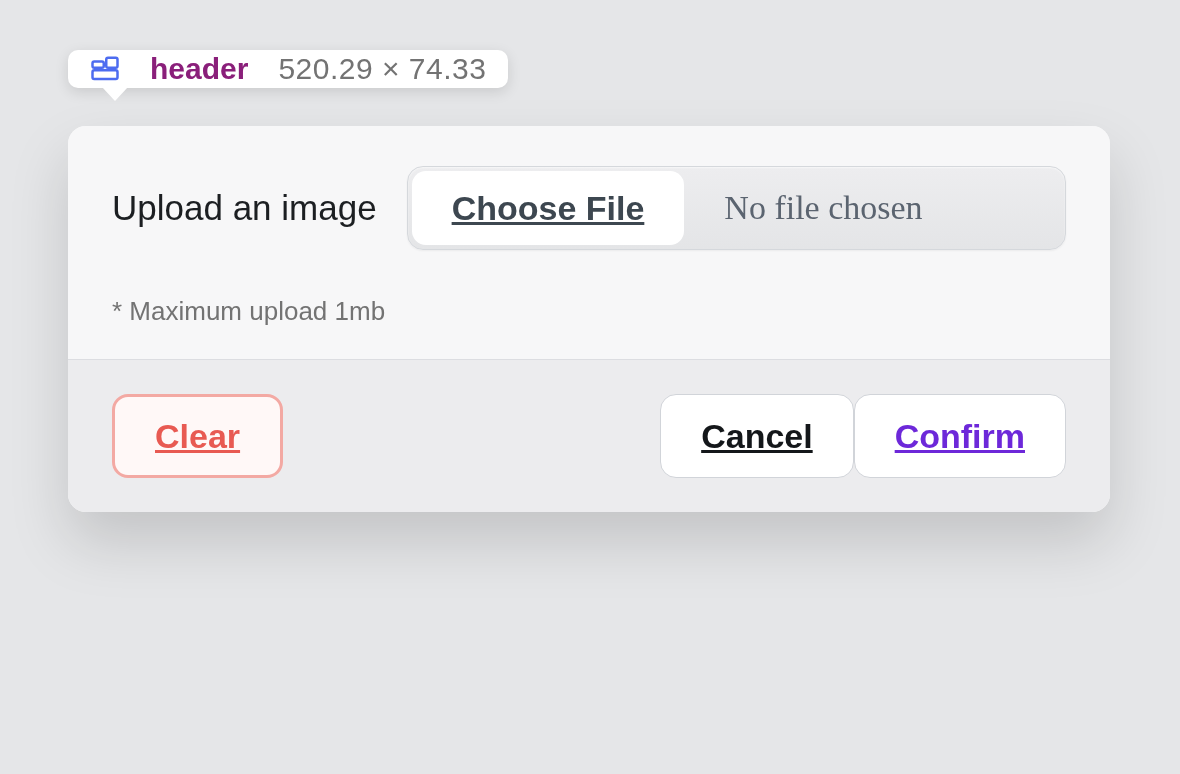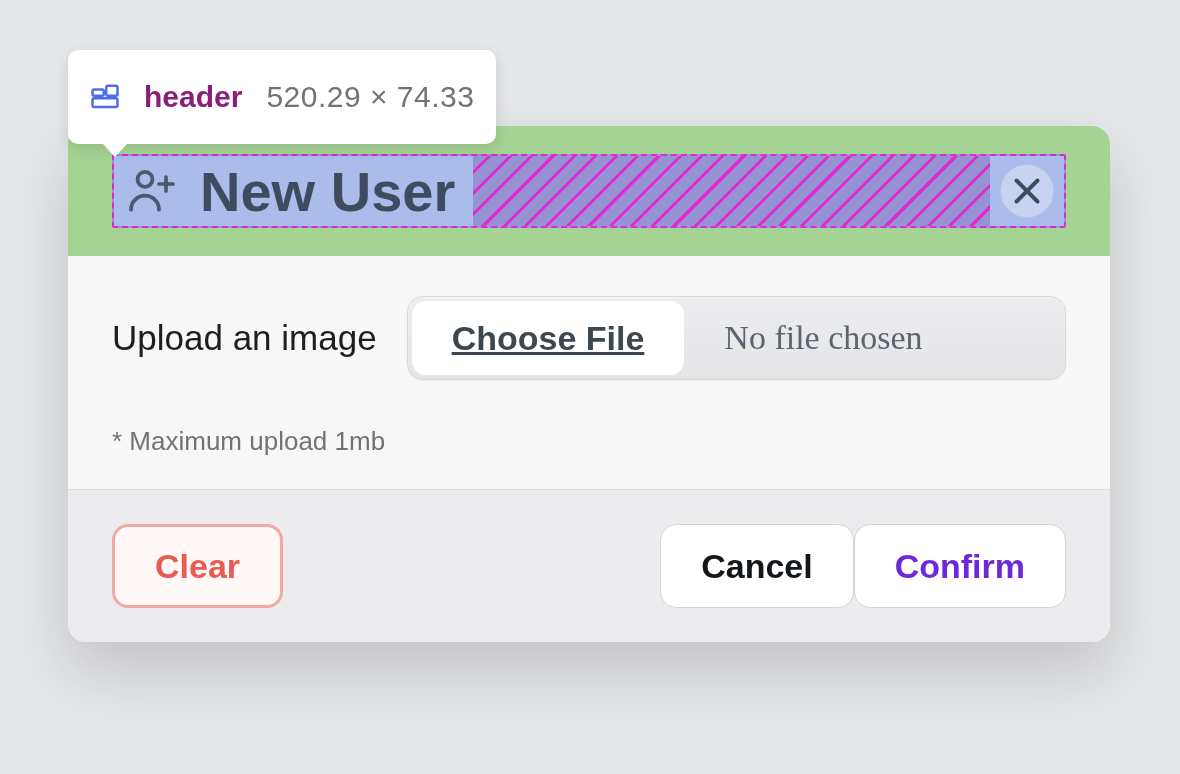--- a/index.html
+++ b/index.html
@@ -12,25 +12,25 @@
     position: relative;
   }
 
   
   .devtools-tooltip {
     position: absolute;
     top: 50px;
     left: 68px;
     background: #ffffff;
     border-radius: 10px;
-    padding: 32px 22px;
+    padding: 4px 22px;
     box-shadow: 0 4px 14px rgba(0,0,0,0.12);
     display: flex;
     align-items: center;
-    gap: 24px;
+    gap: 30px;
     font-size: 30px;
     line-height: 1;
     z-index: 30;
   }
   .devtools-tooltip::after {
     content: "";
     position: absolute;
     bottom: -13px;
     left: 34px;
     width: 0; height: 0;
@@ -200,20 +200,21 @@
   }
   .btn {
     height: 84px;
     padding: 0 40px;
     border-radius: 16px;
     font-size: 34px;
     font-weight: 700;
     background: #ffffff;
     border: 1px solid #d1d4d9;
     cursor: pointer;
+    text-decoration: underline;
   }
   .btn-clear {
     color: #e85a52;
     border: 3px solid #f3a9a3;
     background: #fff8f7;
   }
   .footer-gap { flex: 1; }
   .btn-cancel { color: #14171a; }
   .btn-confirm { color: #6d28d9; }
 </style>
@@ -227,44 +228,20 @@
       <rect x="13" y="3" width="9" height="8" rx="1.4"></rect>
       <rect x="2" y="13" width="20" height="7" rx="1.4"></rect>
     </svg>
   </span>
   <span class="tt-tag">header</span>
   <span class="tt-dims">520.29 × 74.33</span>
 </div>
 
 <div class="modal">
 
-  <div class="modal-header">
-    <div class="header-inner">
-      <div class="title-zone">
-        <span class="addperson-icon">
-          <svg viewBox="0 0 24 24" fill="none" stroke="currentColor" stroke-width="1.6" stroke-linecap="round">
-            <circle cx="9" cy="7" r="3.2"></circle>
-            <path d="M3 20c0-3.4 2.8-6 6-6s6 2.6 6 6"></path>
-            <line x1="18" y1="6" x2="18" y2="12"></line>
-            <line x1="15" y1="9" x2="21" y2="9"></line>
-          </svg>
-        </span>
-        <span class="modal-title">New User</span>
-      </div>
-      <div class="gap-zone"></div>
-      <div class="close-zone">
-        <div class="close-btn">
-          <svg viewBox="0 0 24 24" fill="none" stroke="currentColor" stroke-width="2.6" stroke-linecap="round">
-            <line x1="5" y1="5" x2="19" y2="19"></line>
-            <line x1="19" y1="5" x2="5" y2="19"></line>
-          </svg>
-        </div>
-      </div>
-    </div>
-  </div>
 
   <div class="modal-body">
     <div class="upload-row">
       <span class="upload-label">Upload an image</span>
       <div class="file-input">
         <button class="choose-btn">Choose File</button>
         <div class="file-status">No file chosen</div>
       </div>
     </div>
     <div class="hint">* Maximum upload 1mb</div>

